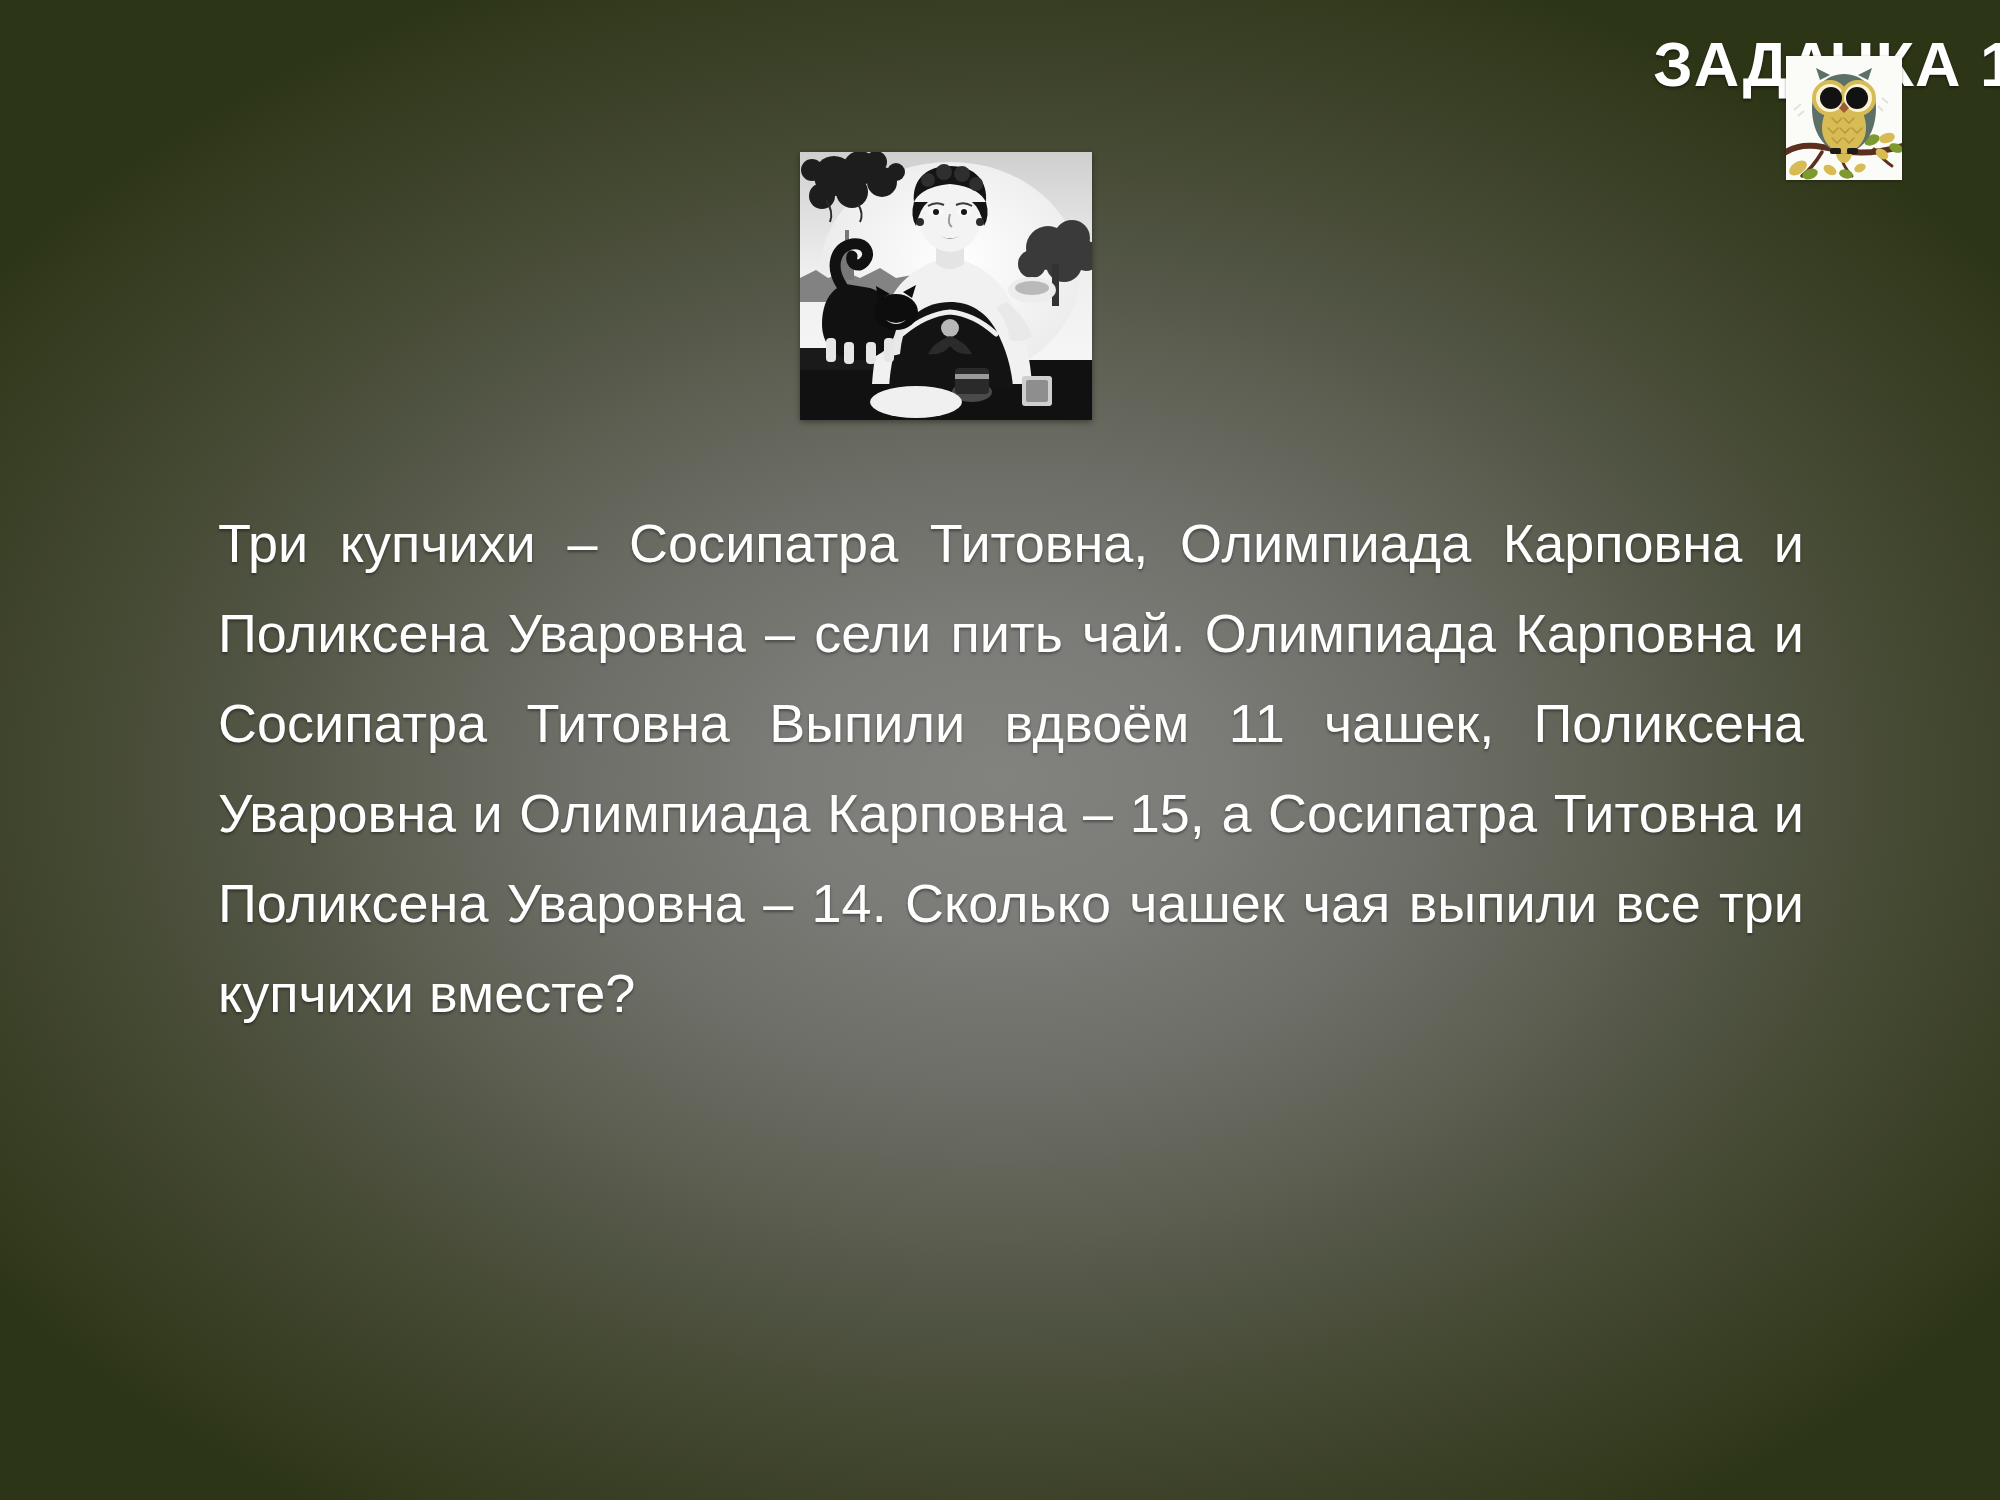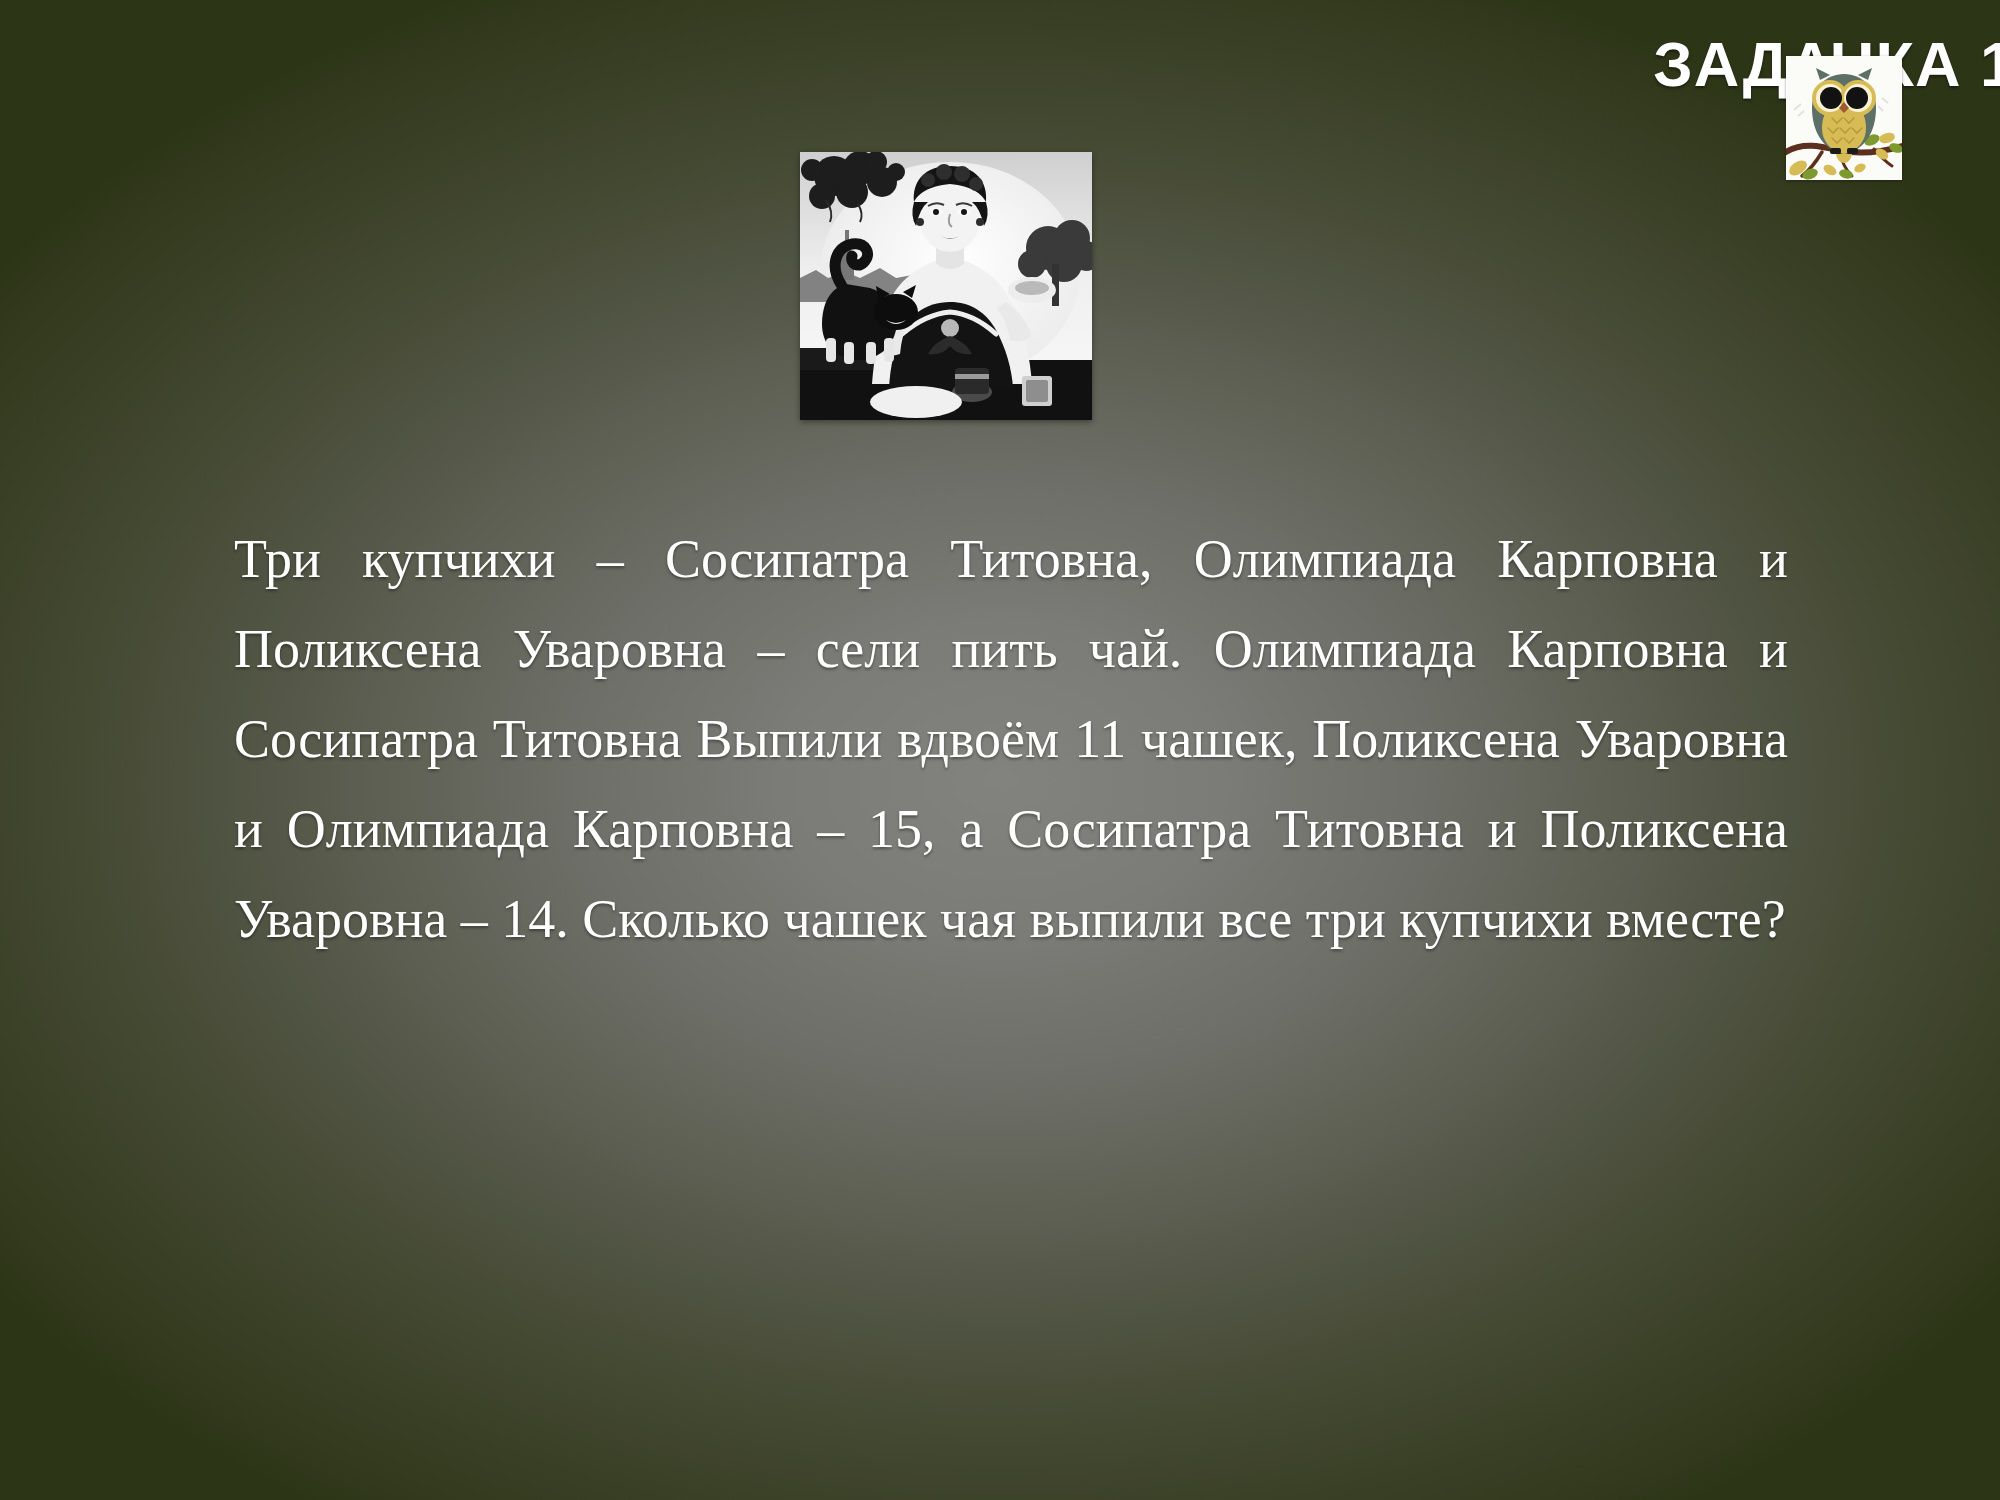--- a/index.html
+++ b/index.html
@@ -79,24 +79,23 @@
     width: 1586px;
     color: #ffffff;
     font-size: 54px;
     line-height: 90px;
     text-align: justify;
     text-shadow: 0 2px 3px rgba(0,0,0,0.40);
     -webkit-hyphens: none;
     hyphens: none;
   }
   .body-text p {
-    margin: 16px;
+    margin: 0;
     text-align: justify;
     text-align-last: left;
-    font-family: Liberation Serif, serif;
   }
 </style>
 </head>
 <body>
 
 <div id="slide">
 
   <div class="title">ЗАДАЧКА 1</div>
 
   <div class="owl-logo">

